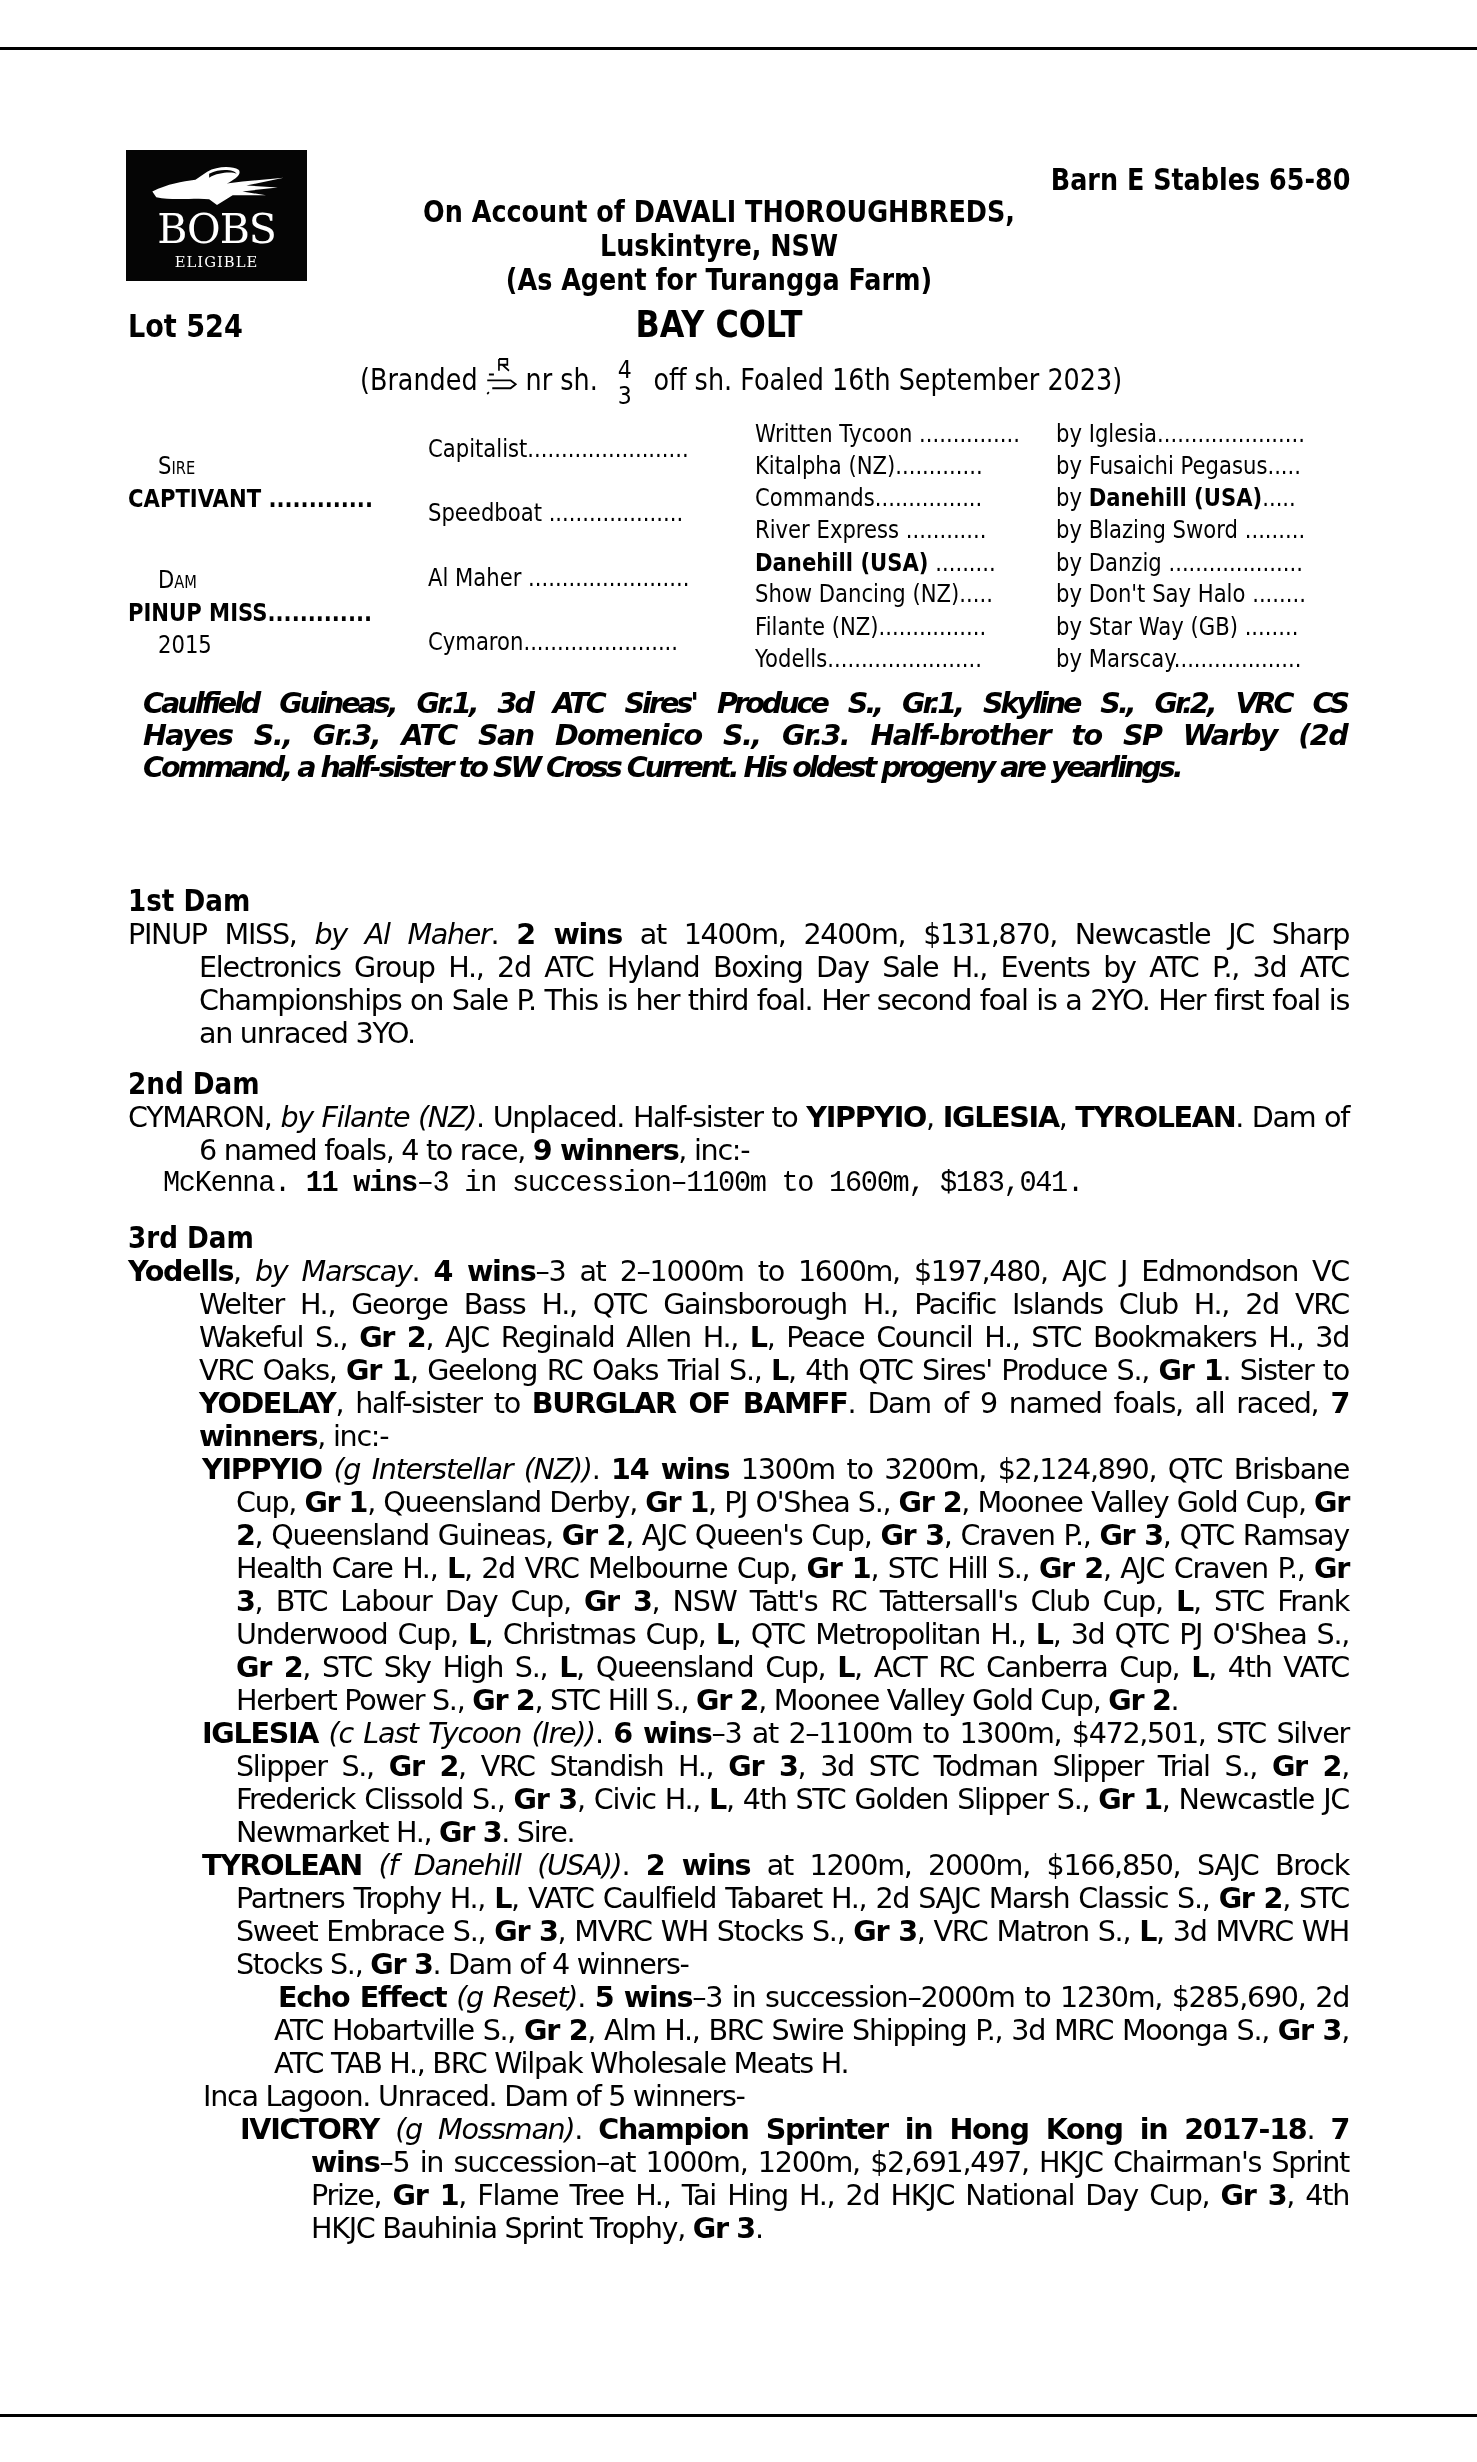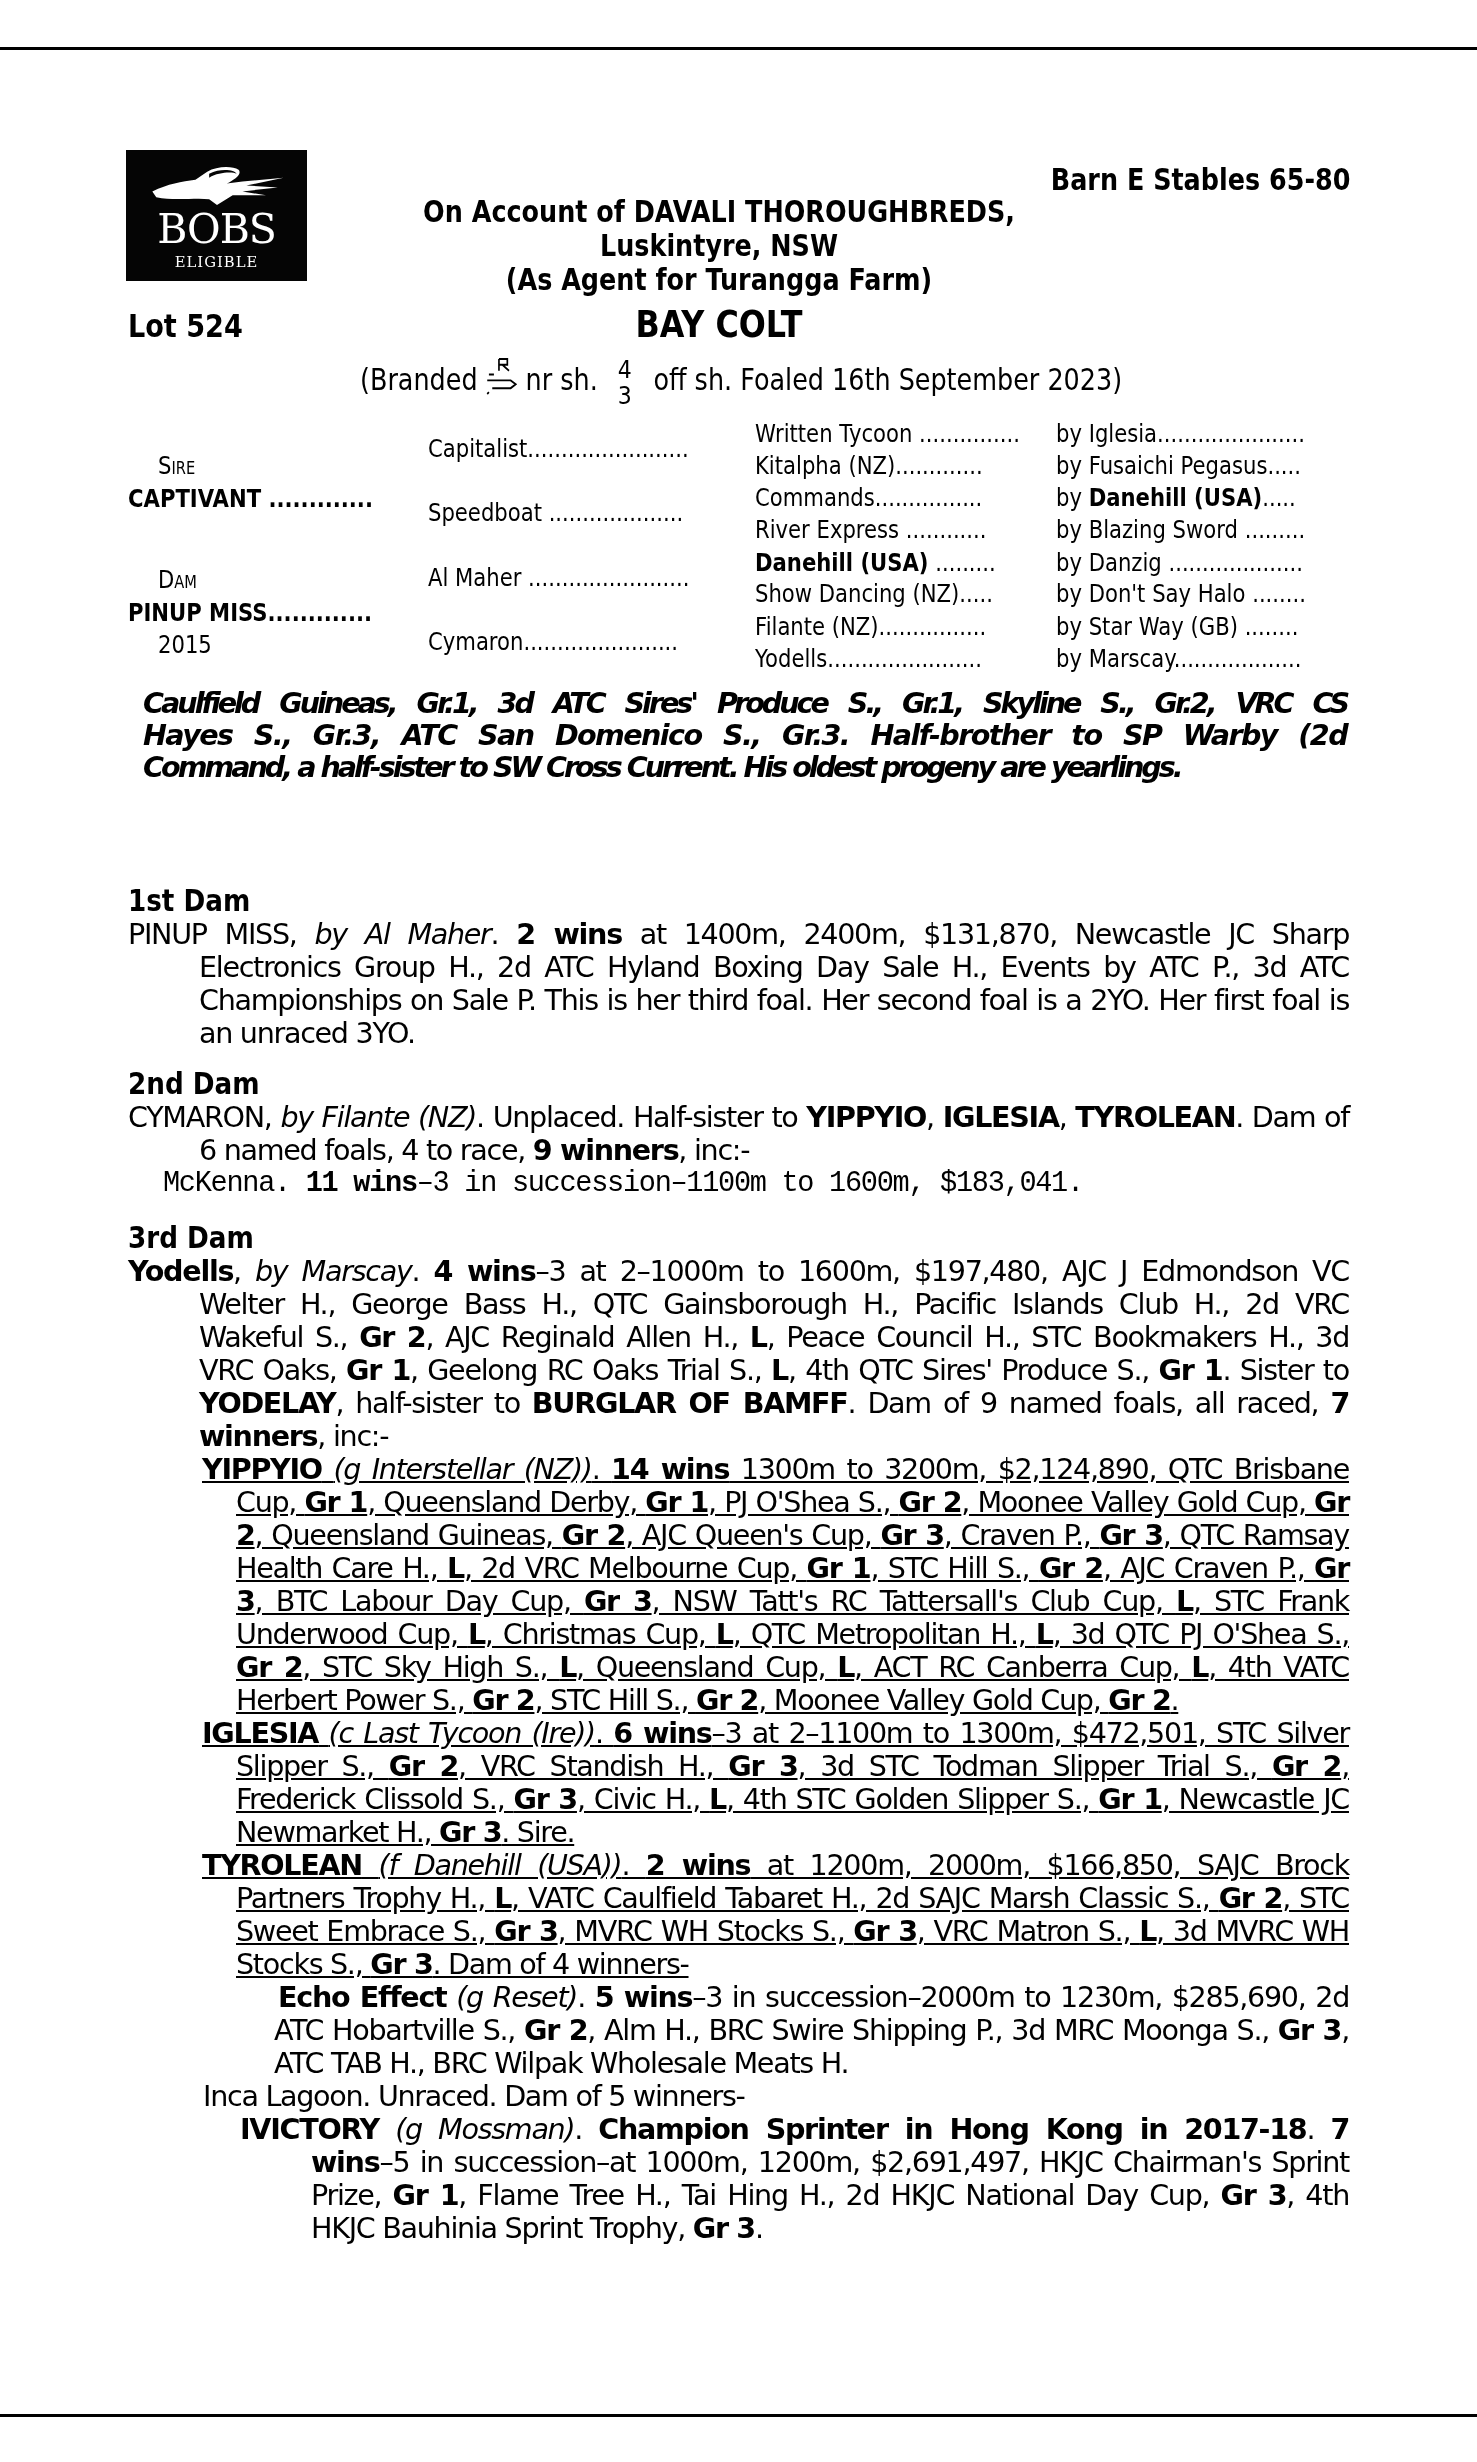--- a/index.html
+++ b/index.html
@@ -31,21 +31,21 @@
   .blurb { position:absolute; left:143px; width:1204px; top:687px; font-weight:bold; font-style:italic;
            font-size:28.6px; line-height:32px; text-align:justify; }
   .blurb .fit { display:block; text-align:justify; text-align-last:justify; white-space:nowrap; letter-spacing:-1.6px; }
   .blurb .fit.last { text-align-last:left; }
   .sec { position:absolute; left:128px; width:1221px; font-size:28.6px; line-height:33px; }
   .sec h3 { margin:0; font-size:30.5px; font-weight:bold; line-height:35px; transform:scaleX(0.86); transform-origin:left top; }
   .para { text-align:justify; letter-spacing:-1.3px; }
   .para b { font-weight:bold; }
   .hang { text-indent:-71px; }
   .l1 { padding-left:71px; }
-  .l2 { padding-left:108px;text-decoration:underline; }
+  .l2 { padding-left:108px; }
 </style>
 </head>
 <body>
 
 <div class="rule top"></div>
 
 <div class="logo">
   <svg width="138" height="49" viewBox="0 0 140 50">
     <path d="M4 30 C20 22 34 20 48 18 L60 10 C70 4 86 4 92 8 C96 12 88 18 80 22 L96 20 L138 16 L100 24 L132 26 L96 30 L120 34 L86 34 L70 44 L62 38 C48 36 28 40 8 36 Z" fill="#fff"></path>
     <path d="M62 12 C74 6 88 8 90 12 C86 10 72 10 62 16 Z" fill="#050505"></path>

